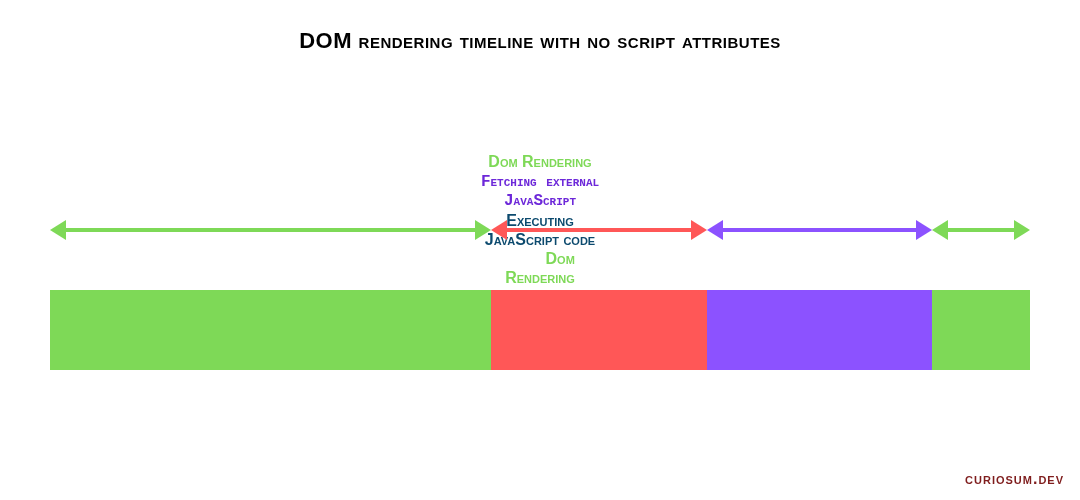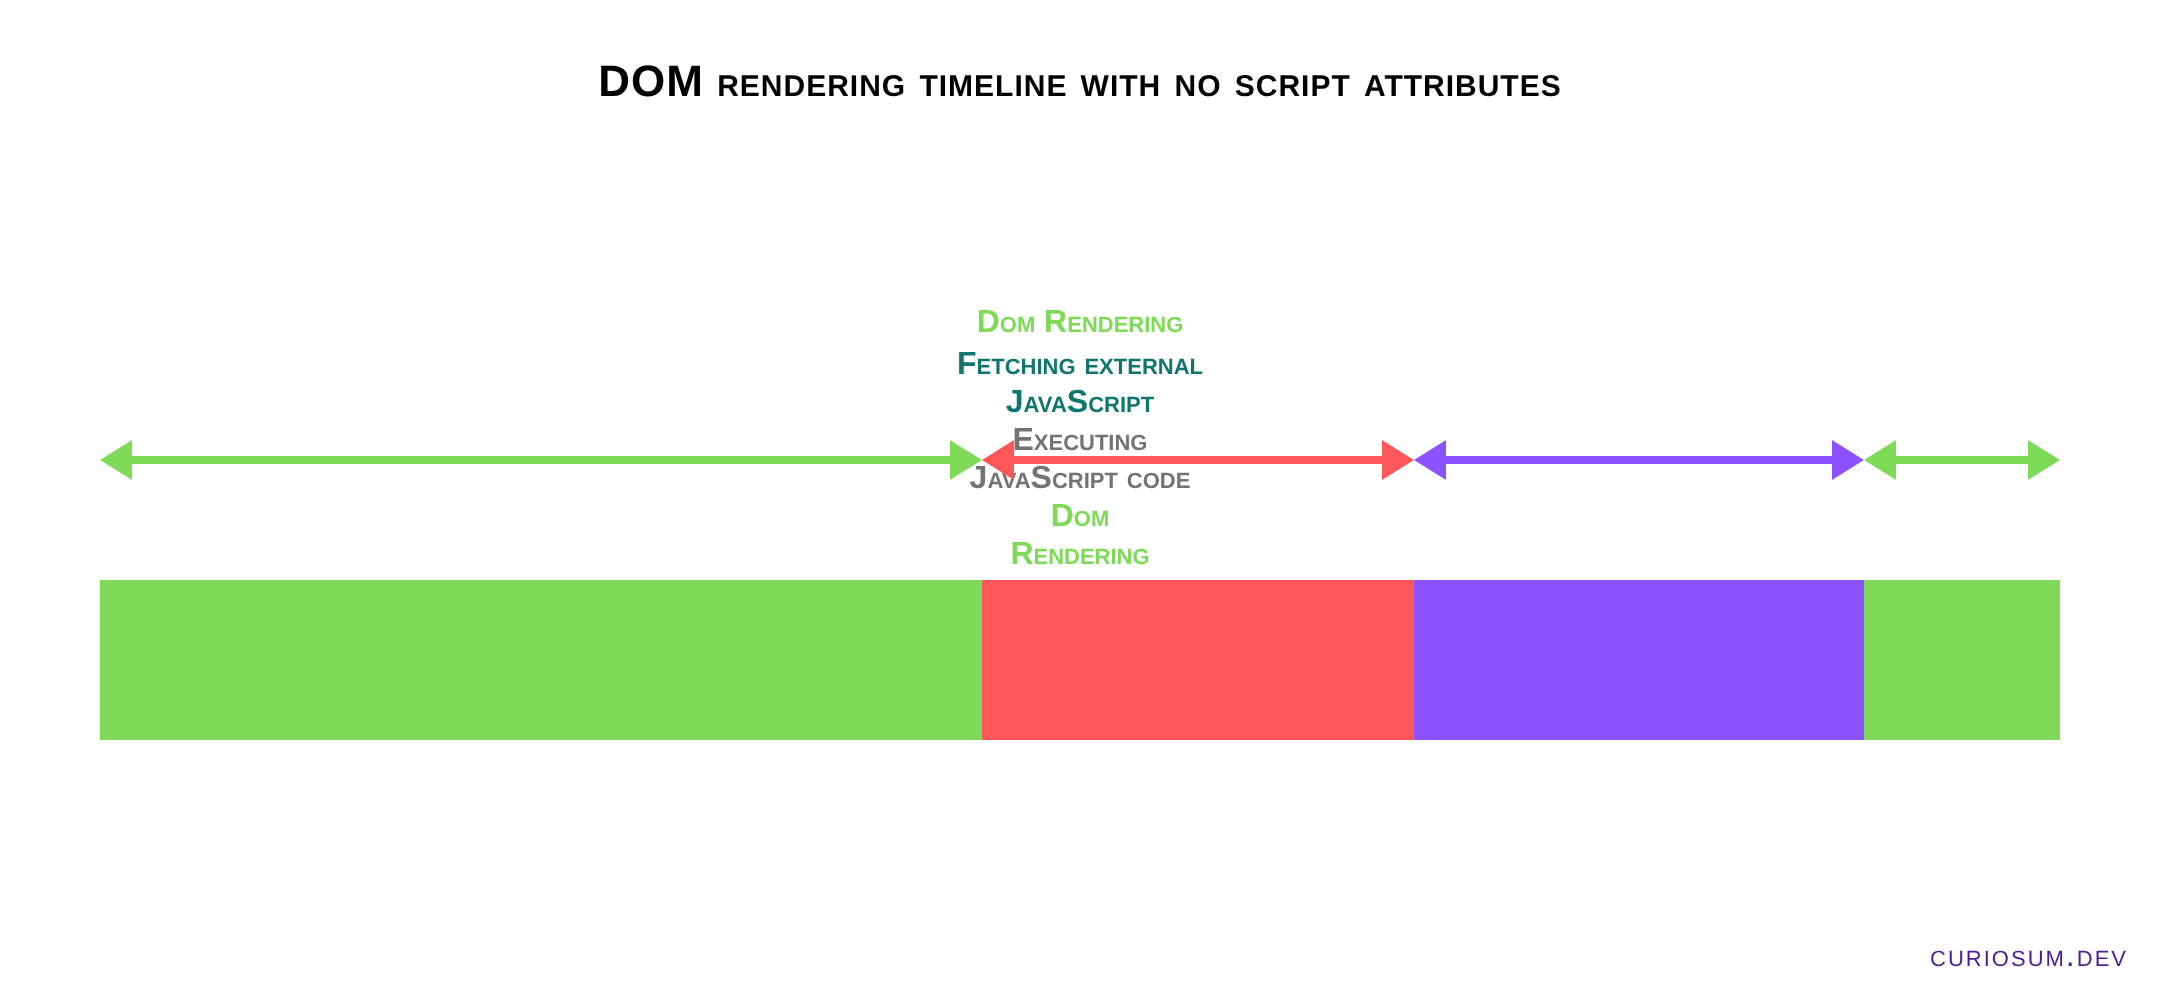--- a/index.html
+++ b/index.html
@@ -89,41 +89,41 @@
     display: flex;
   }
   .bar-seg {
     height: 80px;
   }
   .attribution {
     position: absolute;
     right: 16px;
     bottom: 12px;
     font-size: 16px;
-    font-weight: 400;
+    font-weight: 700;
     letter-spacing: 1px;
-    color: #4c1d95;
+    color: #7f1d1d;
     font-variant: small-caps;
     margin-left: 30px;
   }
 </style>
 </head>
 <body>
 
 <div class="canvas">
 
   <div class="title">DOM rendering timeline with no script attributes</div>
 
   <div class="labels-row" id="labels-row">
       <div class="label-cell" style="flex: 0 0 45%; color: rgb(126, 217, 87);">Dom Rendering</div>
-      <div class="label-cell" style="flex: 0 0 22%; color: #0f766e;">Fetching external
+      <div class="label-cell" style="flex: 0 0 22%; color: #6d28d9; font-family: Liberation Mono, monospace;">Fetching external
 JavaScript</div>
-      <div class="label-cell" style="flex: 0 0 23%; color: #737373;">Executing
+      <div class="label-cell" style="flex: 0 0 23%; color: #0c4a6e;">Executing
 JavaScript code</div>
-      <div class="label-cell" style="flex: 0 0 10%; color: rgb(126, 217, 87);">Dom
+      <div class="label-cell" style="flex: 0 0 10%; color: rgb(126, 217, 87); text-align: right;">Dom
 Rendering</div>
     </div>
 
   <div class="arrows-row" id="arrows-row">
       <div class="arrow-cell" style="flex: 0 0 45%;">
         <div class="arrow-line" style="background: rgb(126, 217, 87);"></div>
         <div class="arrow-head-left" style="border-right: 16px solid rgb(126, 217, 87);"></div>
         <div class="arrow-head-right" style="border-left: 16px solid rgb(126, 217, 87);"></div>
       </div>
       <div class="arrow-cell" style="flex: 0 0 22%;">

